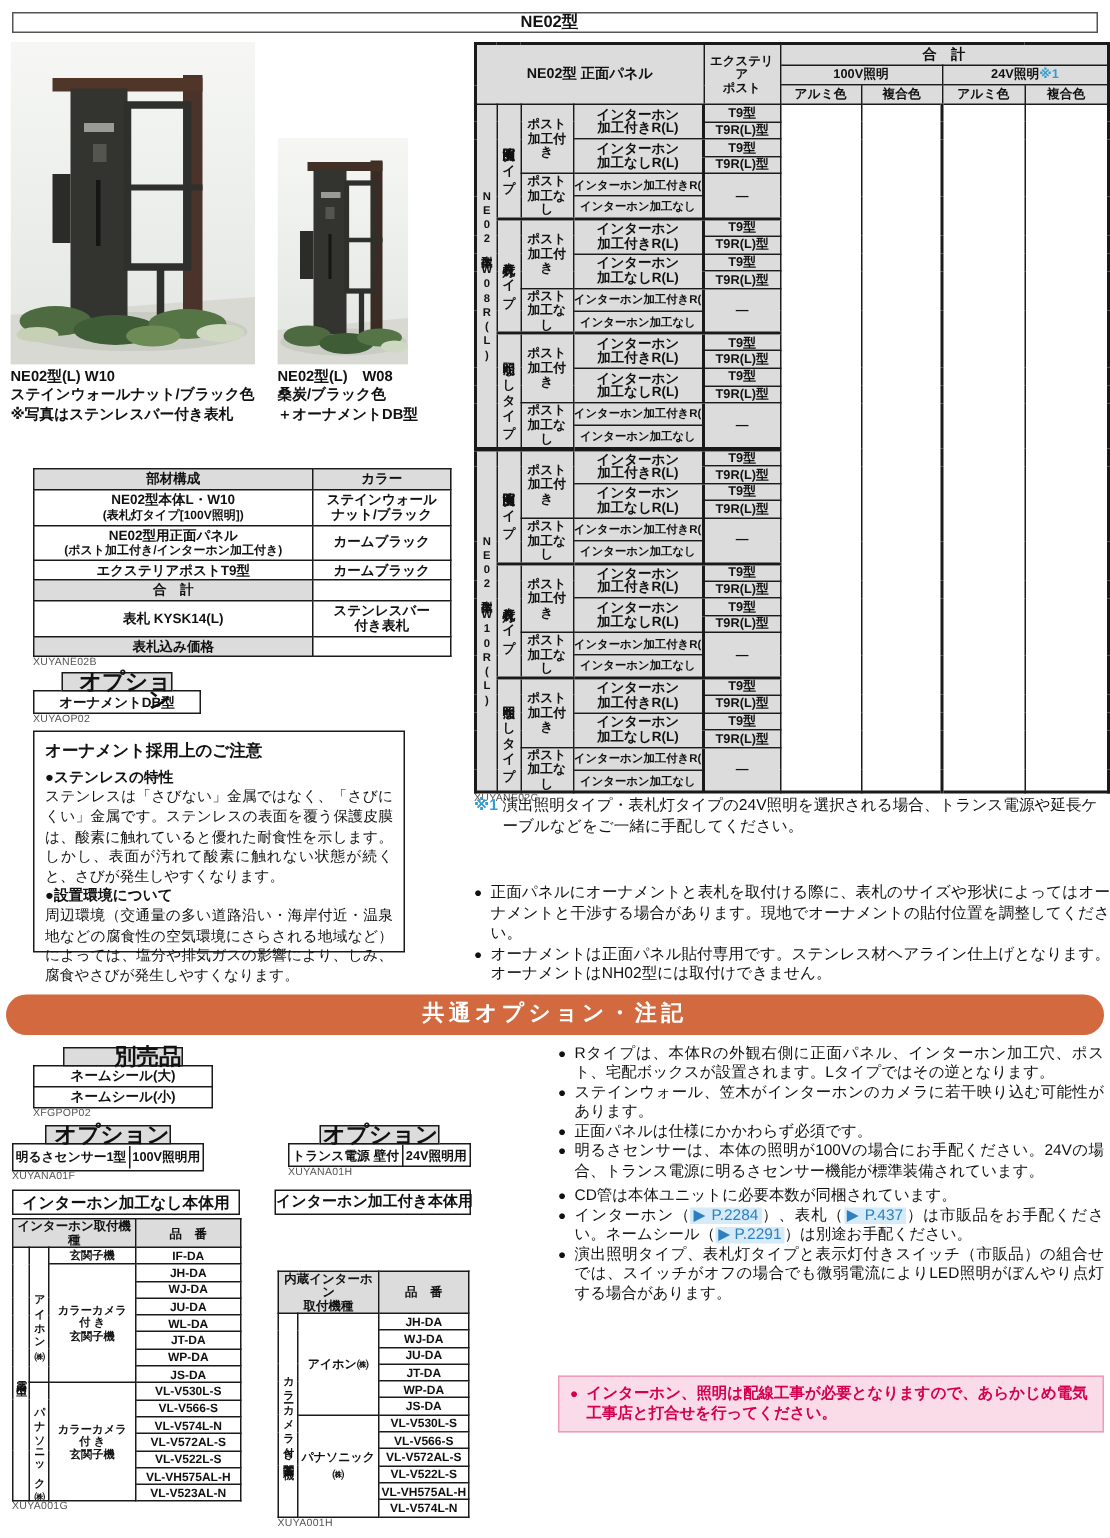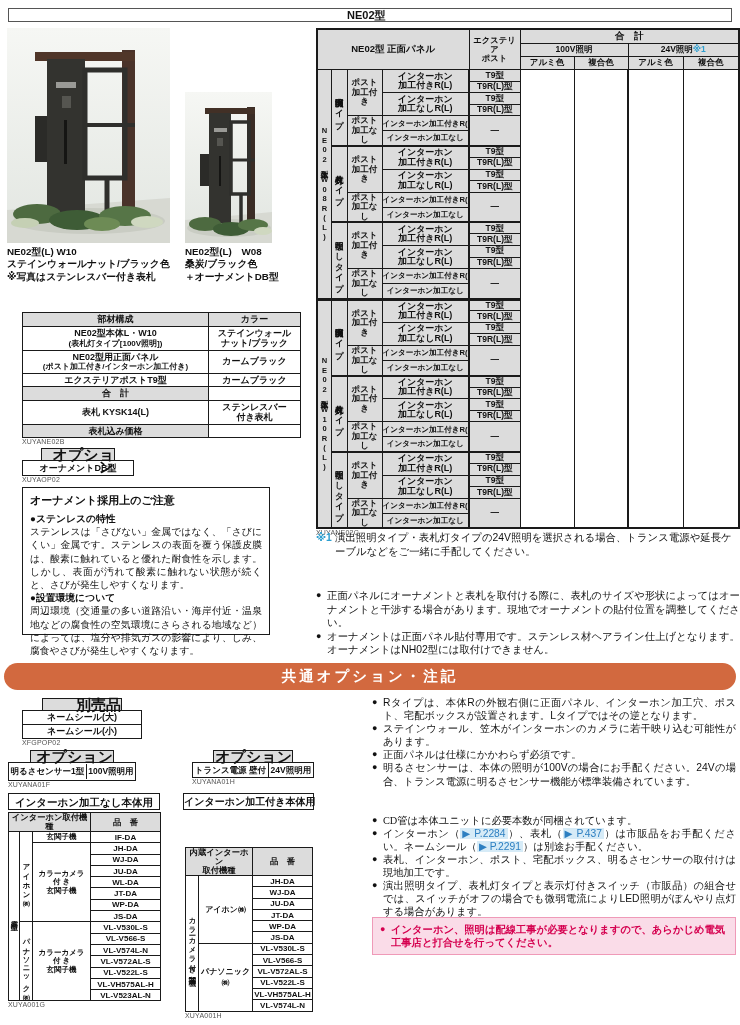--- a/index.html
+++ b/index.html
@@ -84,21 +84,21 @@
   .pn-table{border-collapse:collapse;table-layout:fixed;}
   .pn-table th,.pn-table td{border:1px solid var(--line);font-size:8px;font-weight:700;text-align:center;padding:0;overflow:hidden;}
   .pn-table thead th{background:var(--cellgray);font-size:8.3px;line-height:9px;}
   .pn-table tbody td{height:11.3px;background:#fff;}
   .pn-table .vtext{writing-mode:vertical-rl;text-orientation:upright;letter-spacing:1px;font-size:7.3px;padding:2px 0;}
   .pn-table .kind{white-space:pre-line;font-size:7.5px;line-height:8.5px;}
 
   
   #notes2{left:372px;top:696px;width:364px;}
   #notes2 .blist{font-size:10.3px;line-height:13.1px;}
-  .gap{margin-top:26px;font-family:Liberation Serif, serif;}
+  .gap{margin-top:3px;}
   .plink{color:var(--link);background:var(--linkbg);padding:0 2px;white-space:nowrap;}
   #warnbox{left:372px;top:917px;width:364px;border:1.5px solid var(--warnborder);background:var(--warnbg);
     color:var(--warntext);font-weight:600;font-size:10.3px;line-height:13.2px;padding:5px 7px;}
   #warnbox .wli{padding-left:11px;position:relative;}
   #warnbox .wli::before{content:"●";position:absolute;left:0;top:0;font-size:9px;}
 </style>
 </head>
 <body>
 
 <div class="abs" id="topbar">
@@ -617,20 +617,19 @@
 </div>
 
 <div class="abs" id="notes2">
   <ul class="blist">
     <li>Rタイプは、本体Rの外観右側に正面パネル、インターホン加工穴、ポスト、宅配ボックスが設置されます。Lタイプではその逆となります。</li>
     <li>ステインウォール、笠木がインターホンのカメラに若干映り込む可能性があります。</li>
     <li>正面パネルは仕様にかかわらず必須です。</li>
     <li>明るさセンサーは、本体の照明が100Vの場合にお手配ください。24Vの場合、トランス電源に明るさセンサー機能が標準装備されています。</li>
     <li class="gap">CD管は本体ユニットに必要本数が同梱されています。</li>
     <li><span>インターホン（</span><span class="plink">▶ P.2284</span><span>）、表札（</span><span class="plink">▶ P.437</span><span>）は市販品をお手配ください。ネームシール（</span><span class="plink">▶ P.2291</span><span>）は別途お手配ください。</span></li>
-    <li>表札、インターホン、ポスト、宅配ボックス、明るさセンサーの取付けは現地加工です。</li>
     <li>演出照明タイプ、表札灯タイプと表示灯付きスイッチ（市販品）の組合せでは、スイッチがオフの場合でも微弱電流によりLED照明がぼんやり点灯する場合があります。</li>
   </ul>
 </div>
 
 <div class="abs" id="warnbox">
   <div class="wli">インターホン、照明は配線工事が必要となりますので、あらかじめ電気工事店と打合せを行ってください。</div>
 </div>
 
 </body></html>

